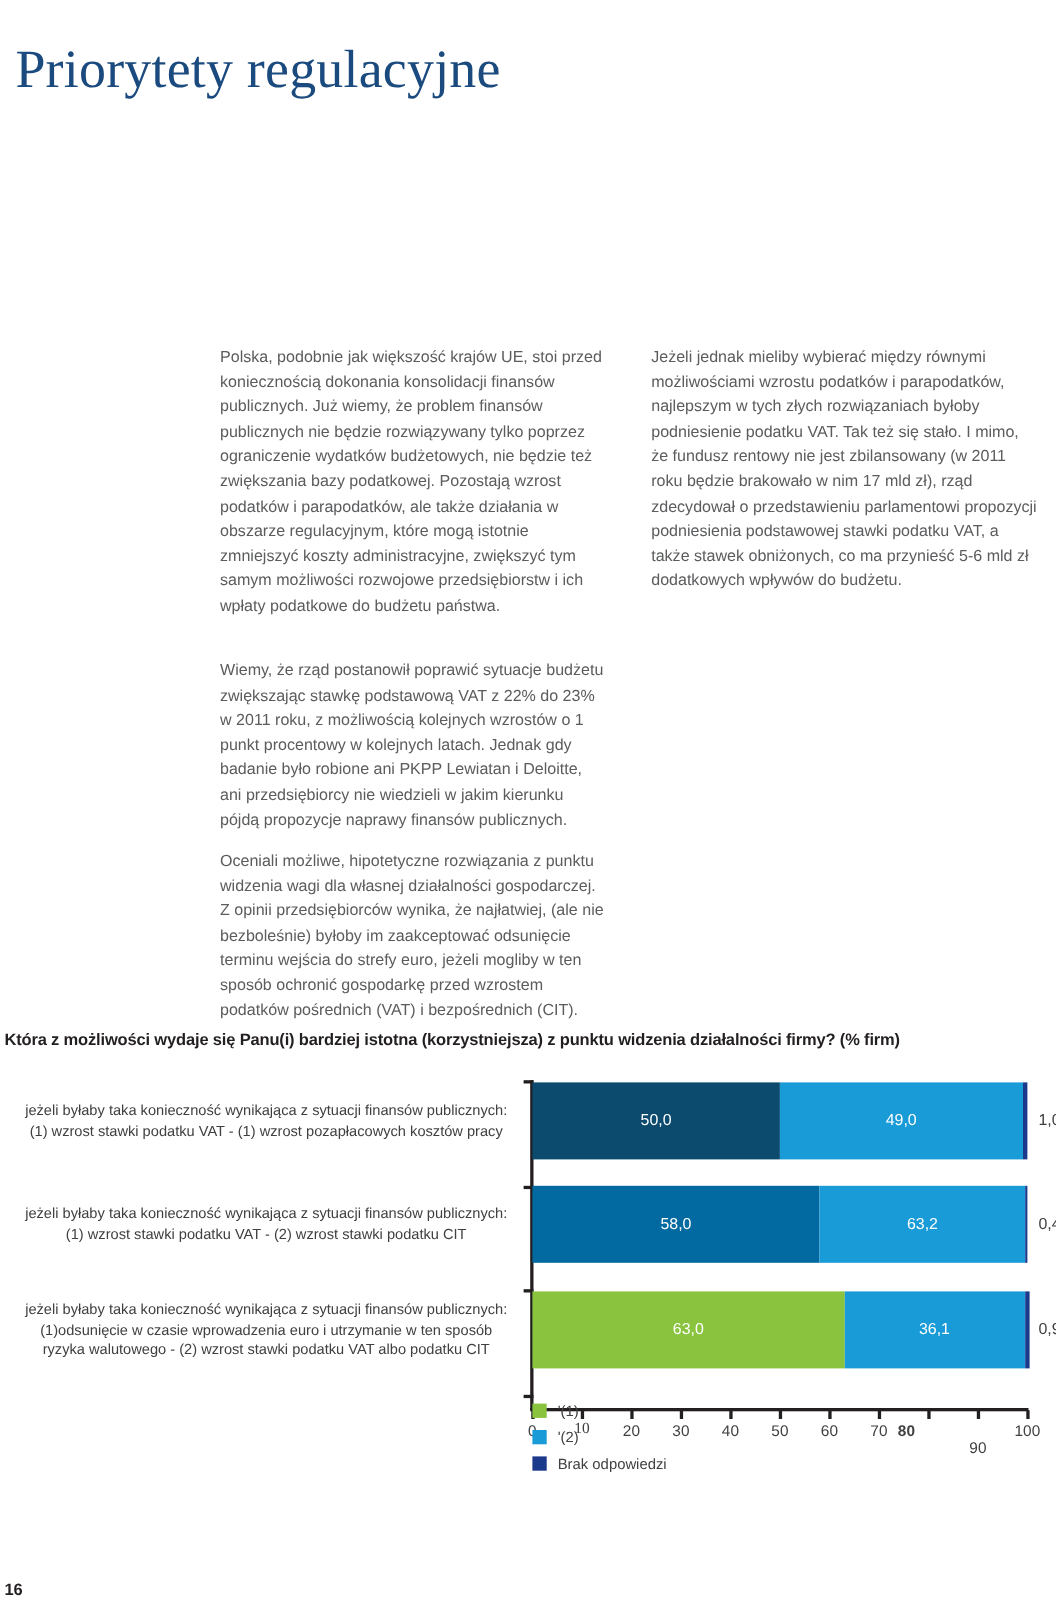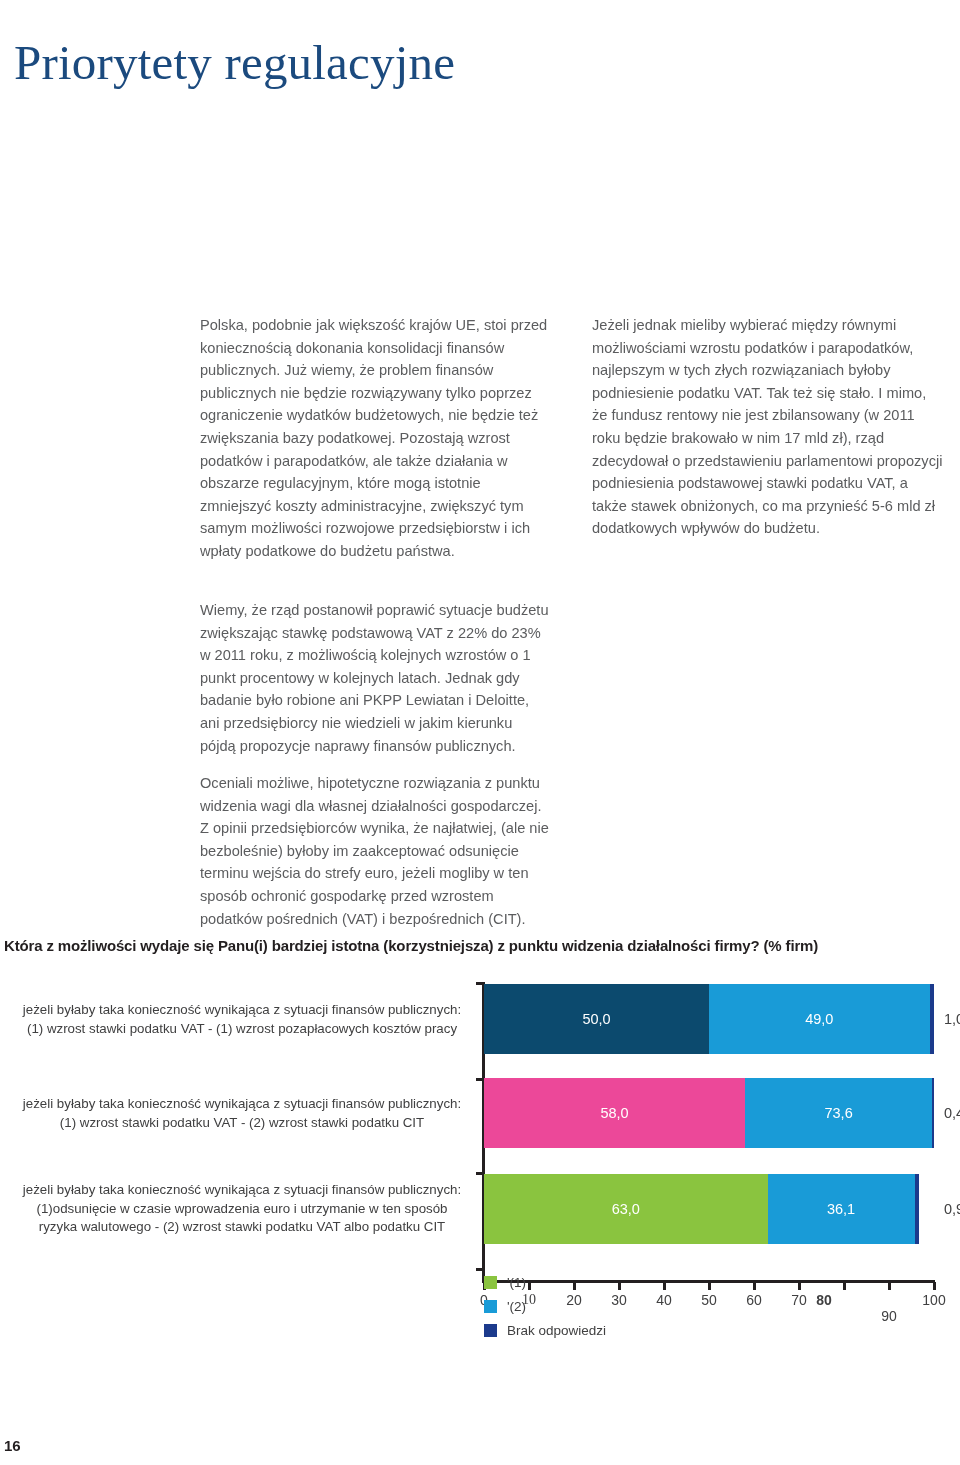--- a/index.html
+++ b/index.html
@@ -254,37 +254,37 @@
             <div class="seg" style="width: 220.5px; background: rgb(25, 155, 215);">
               <span class="seg-val">49,0</span>
             </div>
             <div class="seg" style="width: 4.5px; background: rgb(27, 58, 140);"></div>
           </div>
           <div class="tail-val" style="left: 944px;">1,0</div>
         </div>
         <div class="bar-row" style="top: 100px; height: 70px;">
           <div class="bar-label" style="top: 50%; transform: translateY(-50%);">jeżeli byłaby taka konieczność wynikająca z sytuacji finansów publicznych: (1) wzrost stawki podatku VAT - (2) wzrost stawki podatku CIT</div>
           <div class="bar-track">
-            <div class="seg" style="width: 261px; background: #ec4899;">
+            <div class="seg" style="width: 261px; background: #0369a1;">
               <span class="seg-val">58,0</span>
             </div>
             <div class="seg" style="width: 187.2px; background: rgb(25, 155, 215);">
-              <span class="seg-val">73,6</span>
+              <span class="seg-val">63,2</span>
             </div>
             <div class="seg" style="width: 1.8px; background: rgb(27, 58, 140);"></div>
           </div>
           <div class="tail-val" style="left: 944px;">0,4</div>
         </div>
         <div class="bar-row" style="top: 196px; height: 70px;">
           <div class="bar-label" style="top: 50%; transform: translateY(-50%);">jeżeli byłaby taka konieczność wynikająca z sytuacji finansów publicznych: (1)odsunięcie w czasie wprowadzenia euro i utrzymanie w ten sposób ryzyka walutowego - (2) wzrost stawki podatku VAT albo podatku CIT</div>
           <div class="bar-track">
             <div class="seg" style="width: 283.5px; background: rgb(138, 196, 63);">
               <span class="seg-val">63,0</span>
             </div>
-            <div class="seg" style="width: 147px; background: rgb(25, 155, 215);">
+            <div class="seg" style="width: 164px; background: rgb(25, 155, 215);">
               <span class="seg-val">36,1</span>
             </div>
             <div class="seg" style="width: 4.05px; background: rgb(27, 58, 140);"></div>
           </div>
           <div class="tail-val" style="left: 944px;">0,9</div>
         </div>
       </div>
   </div>
 
   <div id="legend">

